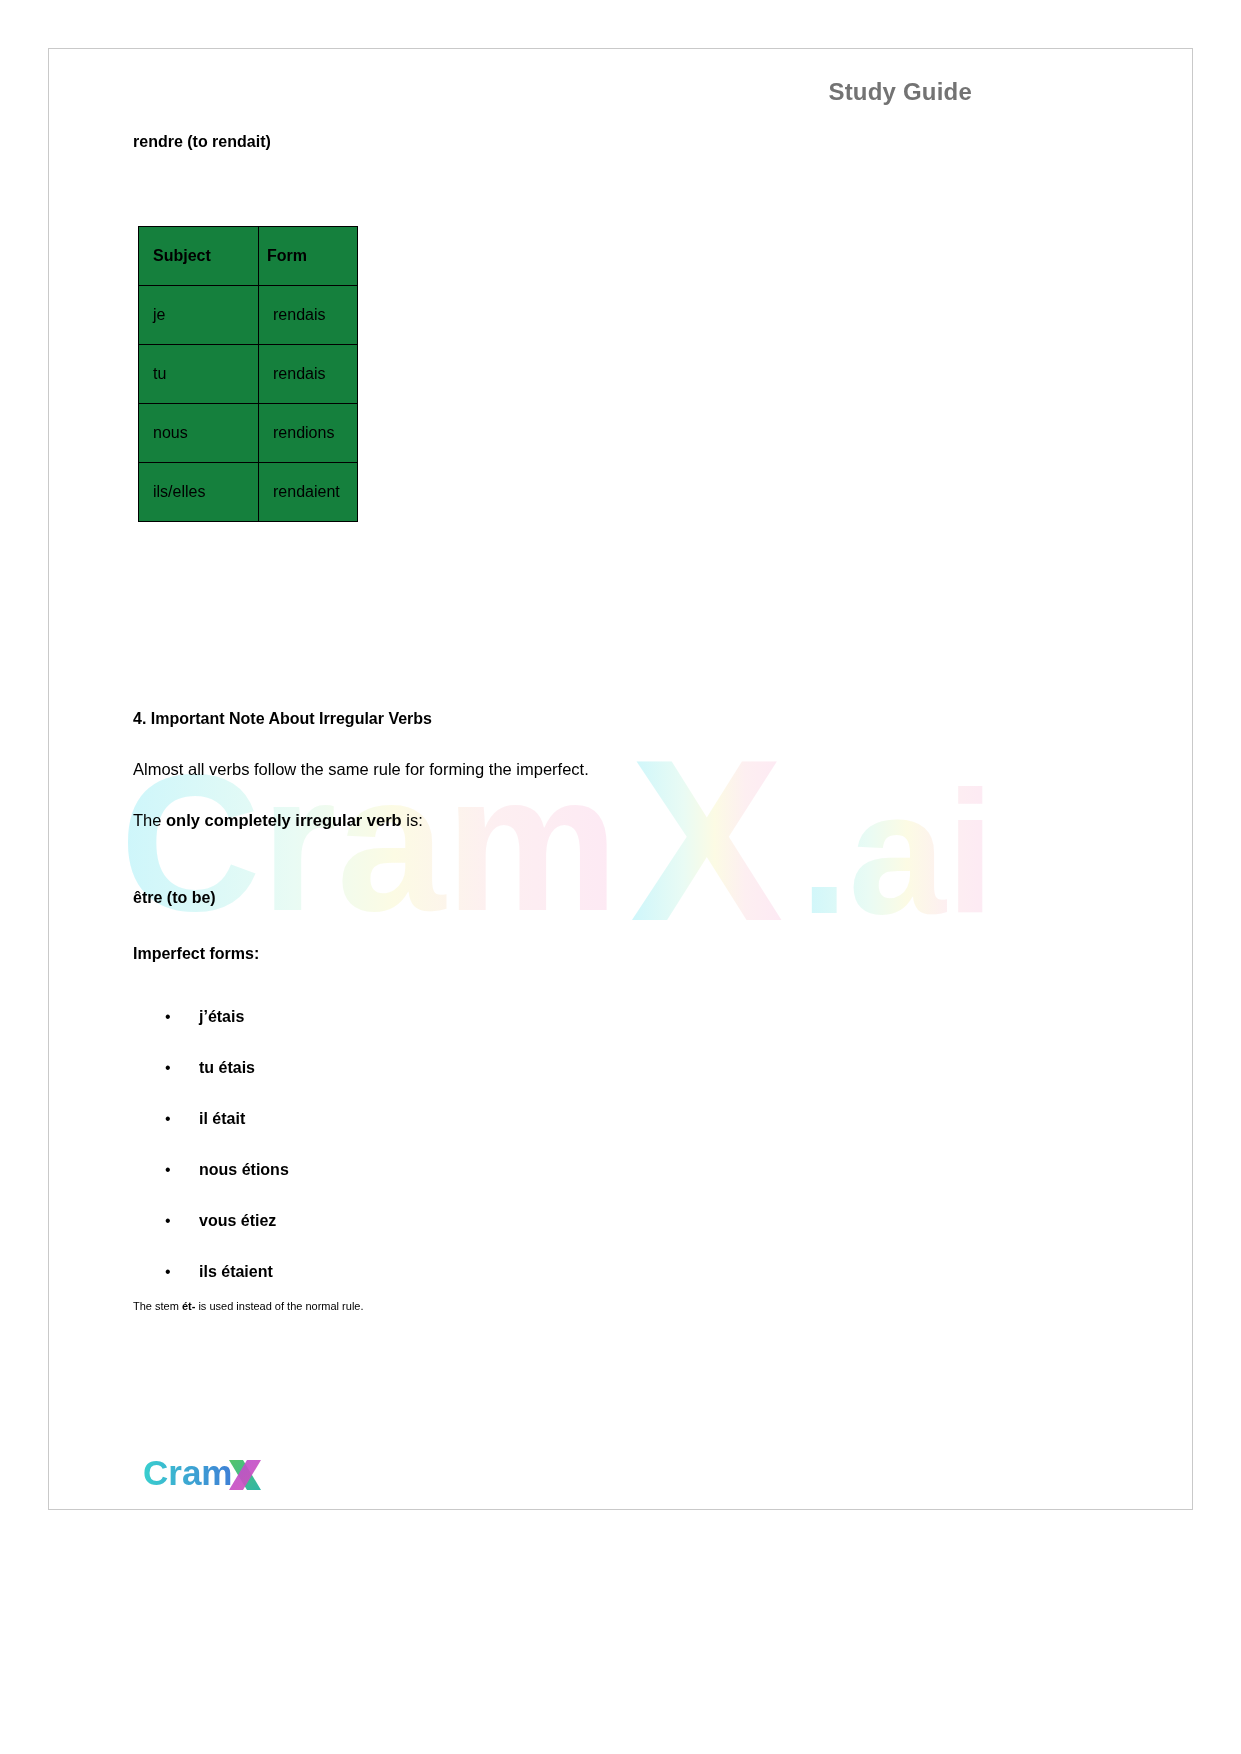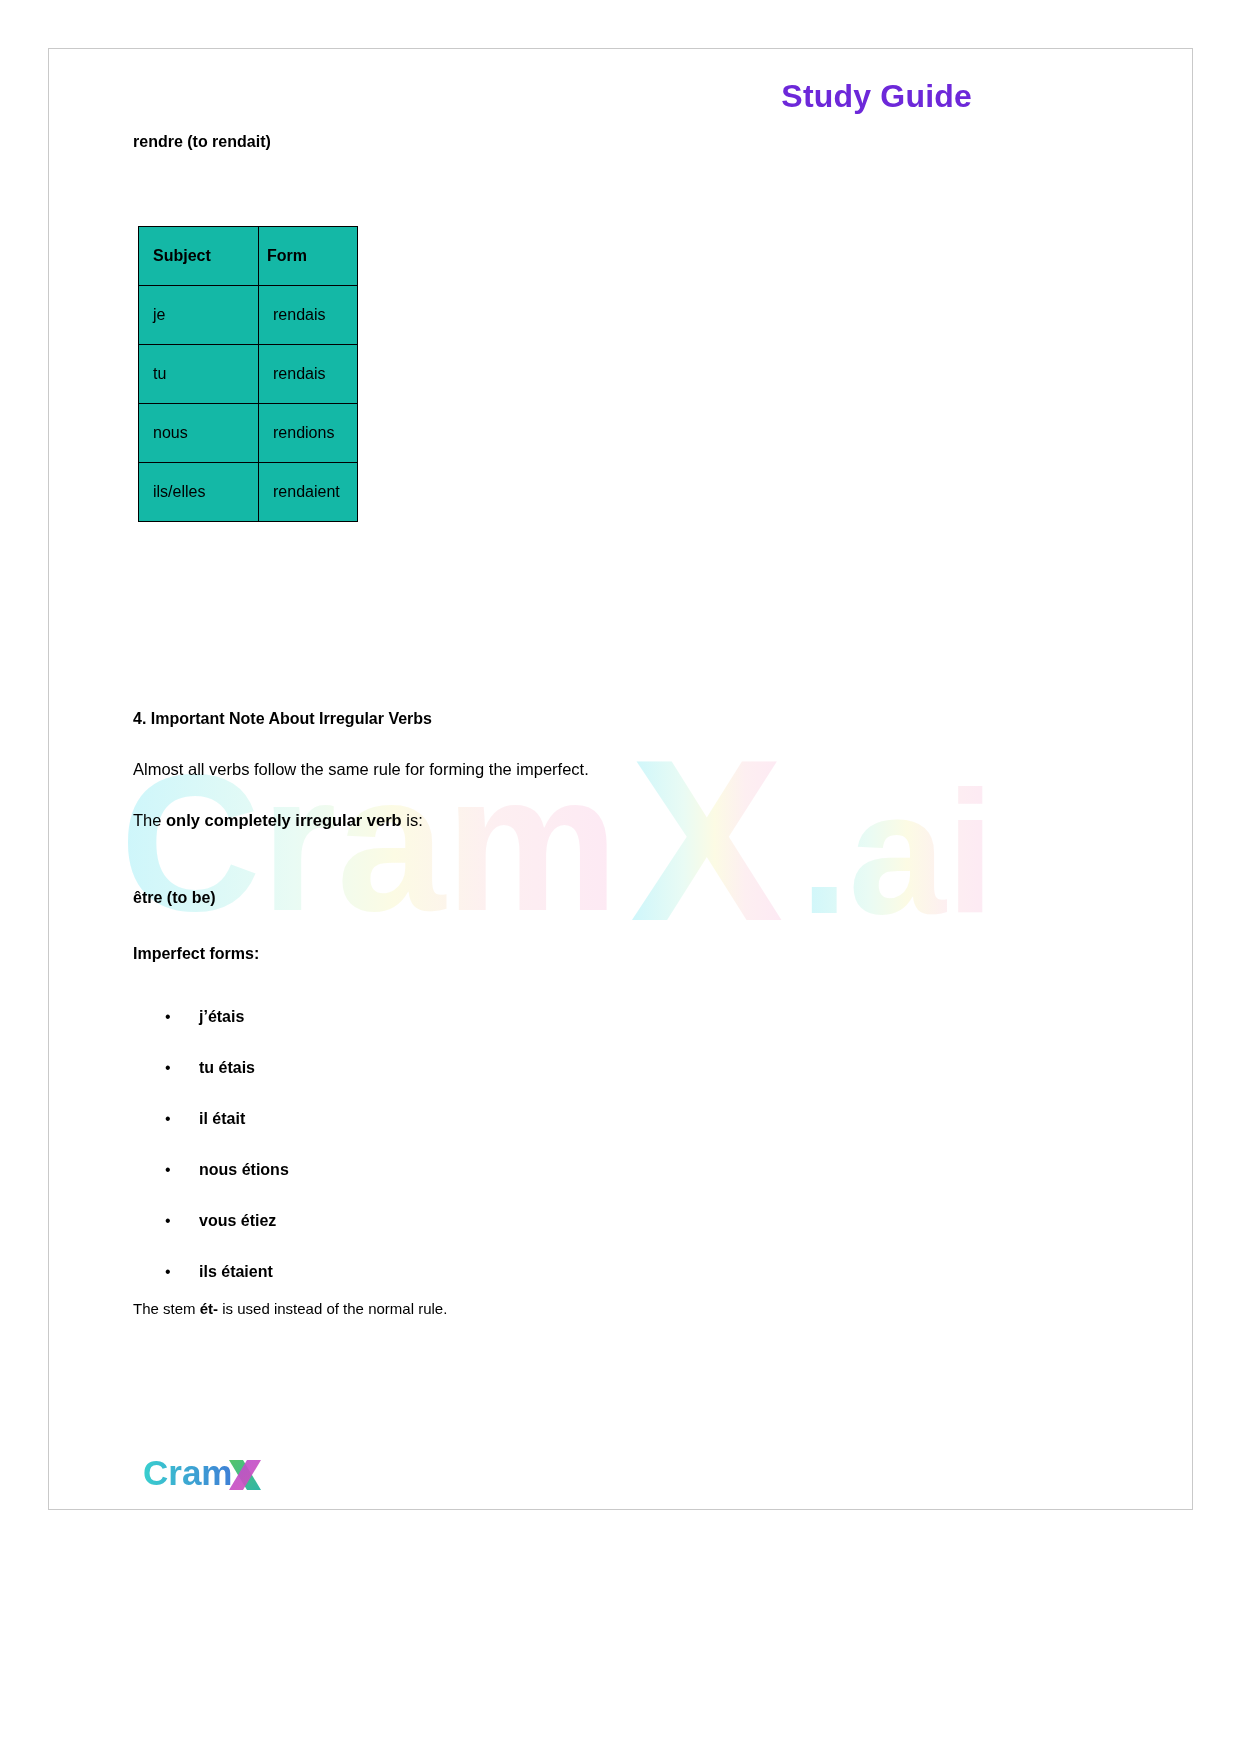--- a/index.html
+++ b/index.html
@@ -47,23 +47,23 @@
     height: 1754px;
     z-index: 2;
   }
 
   .doc-header {
     position: absolute;
     left: 132px;
     top: 78px;
     width: 840px;
     text-align: right;
-    font-size: 32px;
-    font-weight: bold;
-    color: #6d28d9;
+    font-size: 24px;
+    font-weight: bold;
+    color: #737373;
     letter-spacing: 0.2px;
   }
 
   .verb-title {
     position: absolute;
     left: 133px;
     top: 133px;
     font-size: 16px;
     font-weight: bold;
     color: #000;
@@ -78,21 +78,21 @@
     table-layout: fixed;
   }
   table.conj td, table.conj th {
     border: 1.3px solid #000;
     padding: 0 14px;
     height: 59px;
     font-size: 16px;
     text-align: left;
     vertical-align: middle;
     color: #000;
-    background: #14b8a6;
+    background: #15803d;
   }
   table.conj th { font-weight: bold; }
   table.conj td { font-weight: normal; }
   table.conj .col-subject { width: 120px; }
   table.conj .col-form { width: 99px; padding-left: 8px; }
 
   
   .sec-heading {
     position: absolute;
     left: 133px;
@@ -156,21 +156,21 @@
     font-size: 16px;
     font-weight: bold;
     color: #000;
     margin-top: 16px;
   }
 
   .closing {
     position: absolute;
     left: 133px;
     top: 1300px;
-    font-size: 15px;
+    font-size: 11px;
     color: #000;
   }
   .closing b { font-weight: bold; }
 
   
   .logo {
     position: absolute;
     left: 143px;
     top: 1452px;
     height: 44px;

